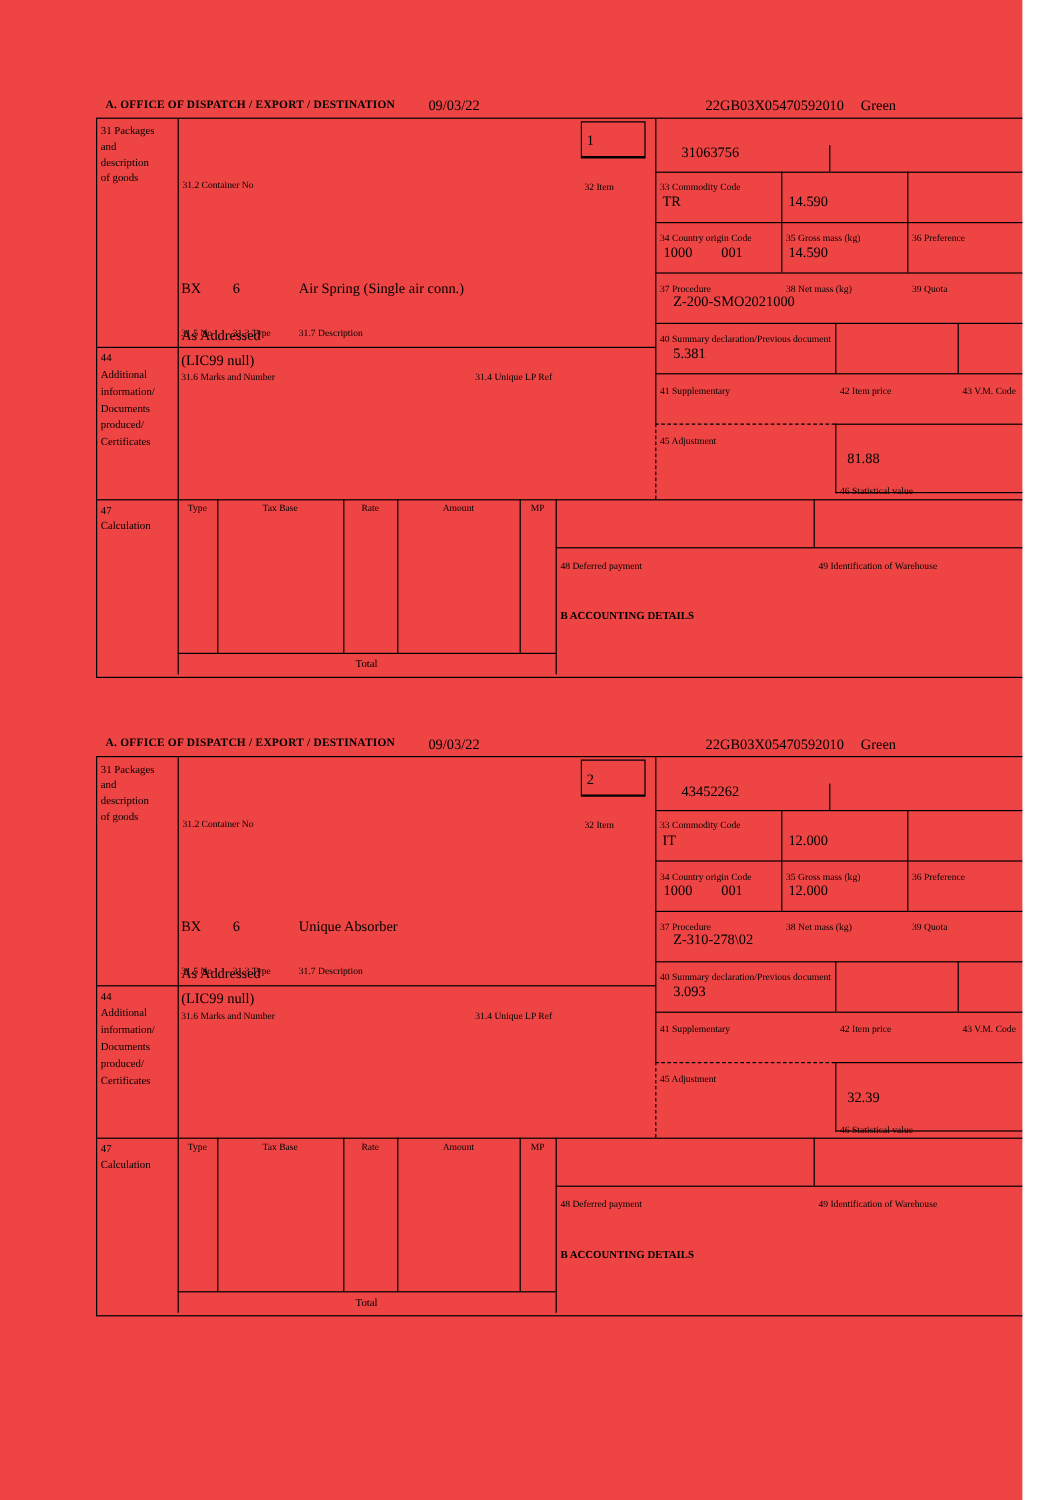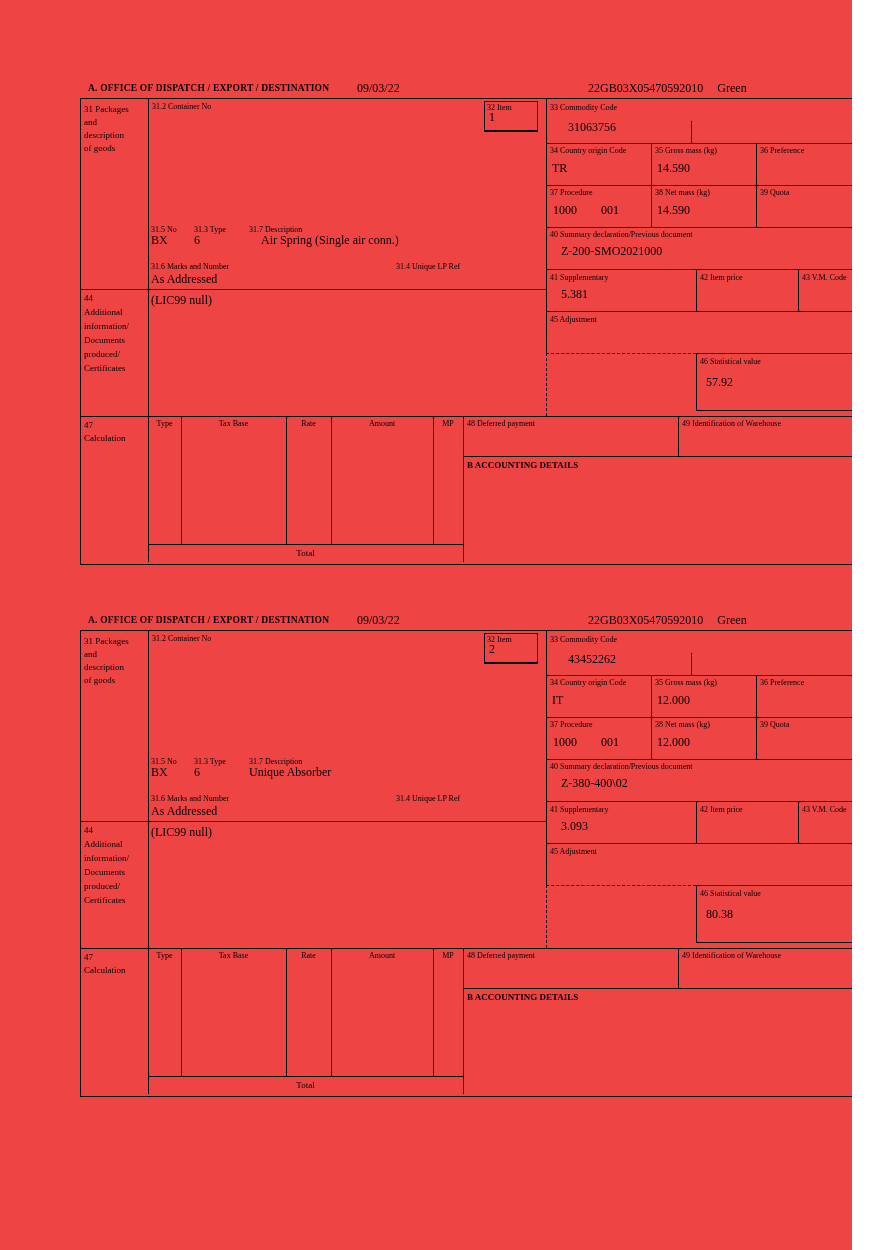--- a/index.html
+++ b/index.html
@@ -9,21 +9,21 @@
   .s1{top:612px;}
   .hdr-office{position:absolute;left:8px;top:3px;font-size:9.5px;font-weight:bold;letter-spacing:.2px;white-space:nowrap;}
   .hdr-date{position:absolute;left:277px;top:1px;font-size:12px;white-space:nowrap;}
   .hdr-ref{position:absolute;left:508px;top:1px;font-size:12px;white-space:nowrap;}
   .hdr-ref .status{margin-left:14px;}
   .fbox{position:absolute;left:0;top:18px;width:780px;height:465px;border:1px solid #000;}
   .vline{position:absolute;width:0;border-left:1px solid #000;}
   .hline{position:absolute;height:0;border-top:1px solid #000;}
   .vdash{position:absolute;width:0;border-left:1px dashed #000;}
   .hdash{position:absolute;height:0;border-top:1px dashed #000;}
-  .lbl{position:absolute;font-size:8px;white-space:nowrap;}
+  .lbl{position:absolute;font-size:8px;white-space:nowrap;margin-top:48px;}
   .lbl-wrap{position:absolute;font-size:9px;line-height:13px;white-space:pre-line;}
   .val{position:absolute;font-size:12px;white-space:nowrap;}
   .box32{position:absolute;border:1px solid #000;border-bottom:2px solid #000;}
   .box46{position:absolute;border:1px solid #000;border-right:none;}
   .th{position:absolute;font-size:8px;text-align:center;}
   .bold{font-weight:bold;}
 </style>
 </head>
 <body>
 
@@ -107,25 +107,25 @@
       <div class="val" style="left:408px;top:11px">1</div>
       <div class="val" style="left:487px;top:21px">31063756</div>
       <div class="val" style="left:471px;top:62px">TR</div>
       <div class="val" style="left:576px;top:62px">14.590</div>
       <div class="val" style="left:472px;top:104px">1000</div>
       <div class="val" style="left:520px;top:104px">001</div>
       <div class="val" style="left:576px;top:104px">14.590</div>
       <div class="val" style="left:480px;top:145px">Z-200-SMO2021000</div>
       <div class="val" style="left:70px;top:134px">BX</div>
       <div class="val" style="left:113px;top:134px">6</div>
-      <div class="val" style="left:180px;top:134px">Air Spring (Single air conn.)</div>
+      <div class="val" style="left:168px;top:134px">Air Spring (Single air conn.)</div>
       <div class="val" style="left:70px;top:173px">As Addressed</div>
       <div class="val" style="left:70px;top:194px">(LIC99 null)</div>
       <div class="val" style="left:480px;top:188px">5.381</div>
-      <div class="val" style="left:625px;top:276px">57.92</div>
+      <div class="val" style="left:625px;top:276px">81.88</div>
     </div>
   </div>
 
   <div class="section s1">
     <div class="hdr-office">A.  OFFICE OF DISPATCH / EXPORT / DESTINATION</div>
     <div class="hdr-date">09/03/22</div>
     <div class="hdr-ref"><span>22GB03X05470592010</span><span class="status">Green</span></div>
     <div class="fbox">
 
       <div class="vline" style="left:67px;top:0;height:463px"></div>
@@ -197,24 +197,24 @@
       <div class="lbl bold" style="left:386px;top:361px;font-size:9px">B ACCOUNTING DETAILS</div>
       <div class="th" style="left:67px;top:449px;width:315px;font-size:9px">Total</div>
 
       <div class="val" style="left:408px;top:11px">2</div>
       <div class="val" style="left:487px;top:21px">43452262</div>
       <div class="val" style="left:471px;top:62px">IT</div>
       <div class="val" style="left:576px;top:62px">12.000</div>
       <div class="val" style="left:472px;top:104px">1000</div>
       <div class="val" style="left:520px;top:104px">001</div>
       <div class="val" style="left:576px;top:104px">12.000</div>
-      <div class="val" style="left:480px;top:145px">Z-380-400\02</div>
+      <div class="val" style="left:480px;top:145px">Z-310-278\02</div>
       <div class="val" style="left:70px;top:134px">BX</div>
       <div class="val" style="left:113px;top:134px">6</div>
       <div class="val" style="left:168px;top:134px">Unique Absorber</div>
       <div class="val" style="left:70px;top:173px">As Addressed</div>
       <div class="val" style="left:70px;top:194px">(LIC99 null)</div>
       <div class="val" style="left:480px;top:188px">3.093</div>
-      <div class="val" style="left:625px;top:276px">80.38</div>
+      <div class="val" style="left:625px;top:276px">32.39</div>
     </div>
   </div>
 
 </div>
 
 </body></html>

